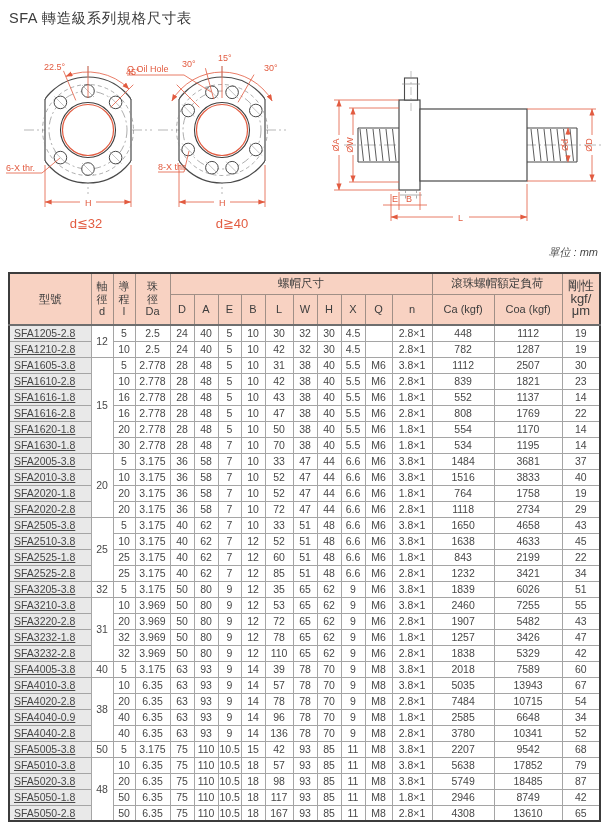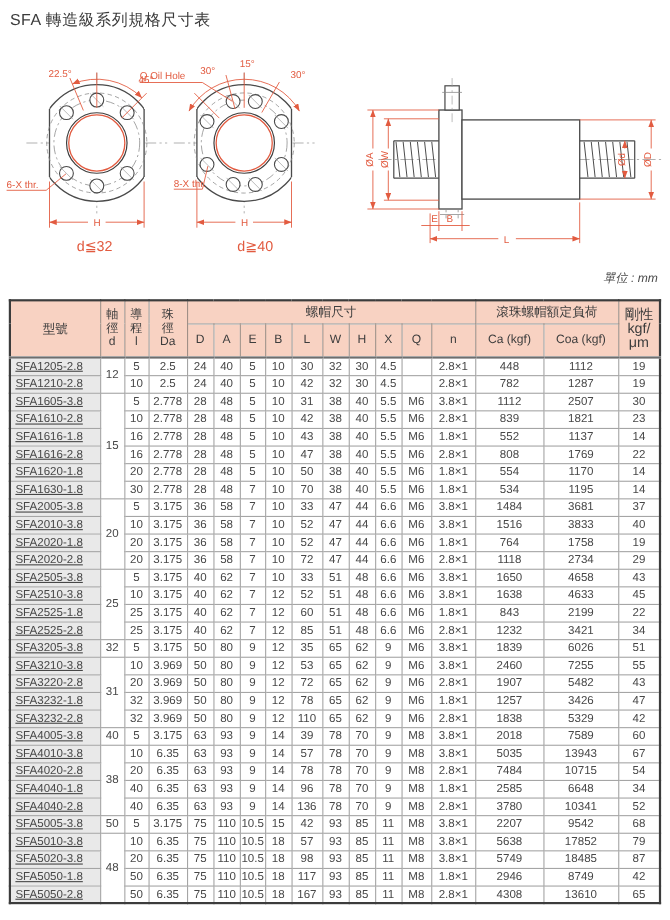--- a/index.html
+++ b/index.html
@@ -716,21 +716,21 @@
           <td>78</td>
           <td>70</td>
           <td>9</td>
           <td>M8</td>
           <td>2.8×1</td>
           <td>7484</td>
           <td>10715</td>
           <td>54</td>
         </tr>
         <tr>
-          <td class="model">SFA4040-1.8</td>
+          <td class="model">SFA4040-0.9</td>
           <td>40</td>
           <td>6.35</td>
           <td>63</td>
           <td>93</td>
           <td>9</td>
           <td>14</td>
           <td>96</td>
           <td>78</td>
           <td>70</td>
           <td>9</td>

